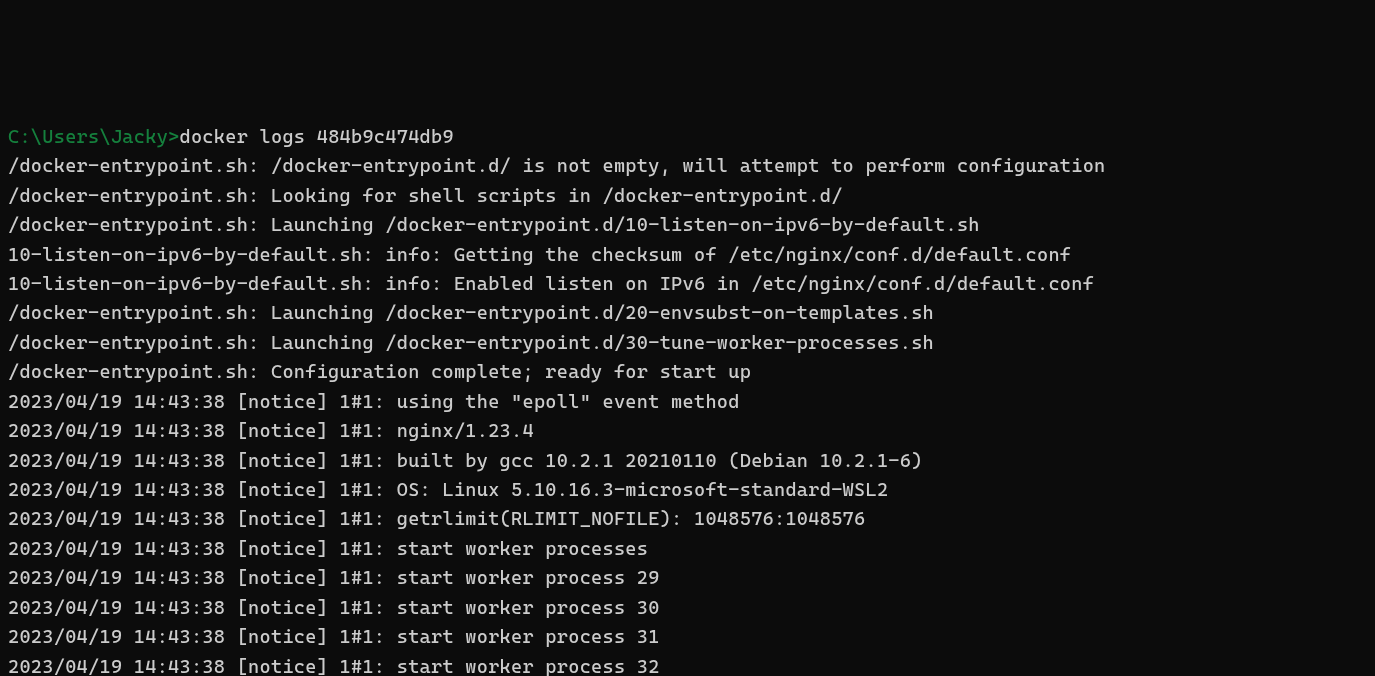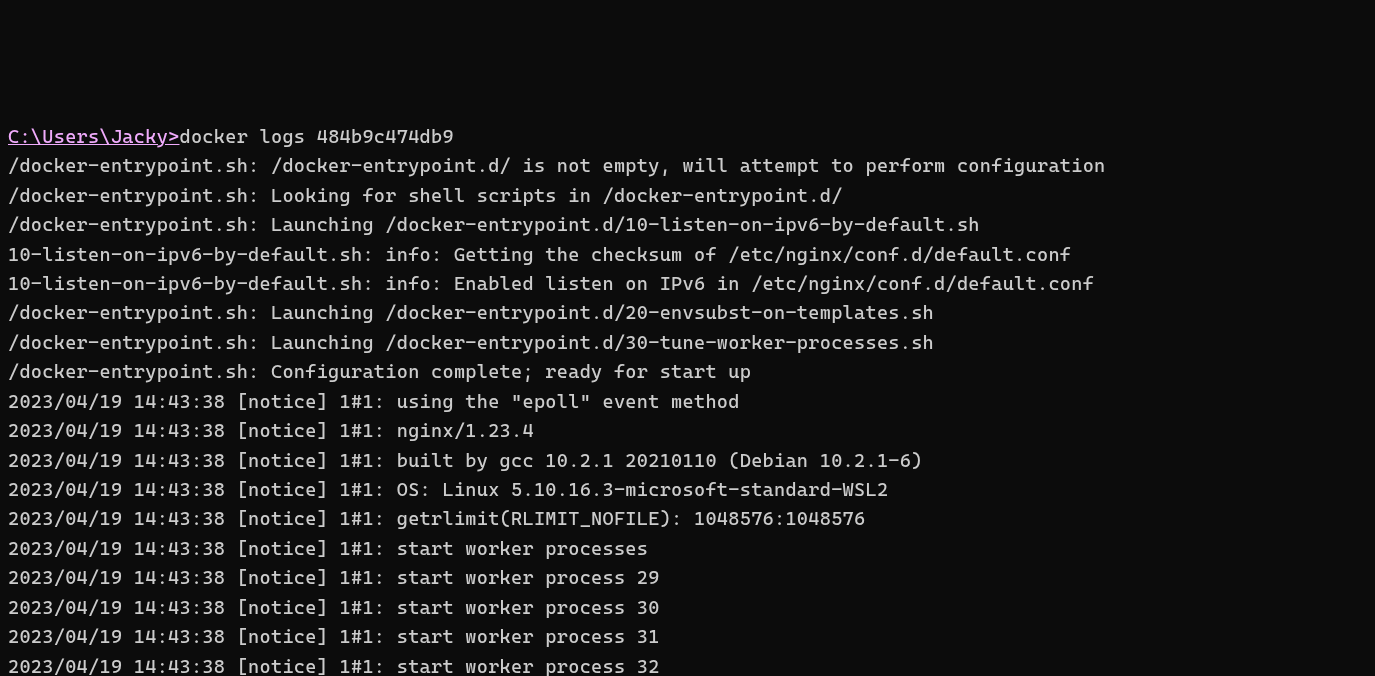--- a/index.html
+++ b/index.html
@@ -17,22 +17,21 @@
       white-space: pre;
       overflow: hidden;
       width: 1375px;
       height: 676px;
       letter-spacing: 0.3px;
     }
     .terminal-line {
       display: block;
     }
     .prompt {
-      color: #f0abfc;
-      text-decoration: underline;
+      color: #15803d;
     }
   </style>
 </head>
 <body>
 
 
 
 <div><span class="terminal-line"><span class="prompt">C:\Users\Jacky&gt;</span><span>docker logs 484b9c474db9</span></span><span class="terminal-line">/docker-entrypoint.sh: /docker-entrypoint.d/ is not empty, will attempt to perform configuration</span><span class="terminal-line">/docker-entrypoint.sh: Looking for shell scripts in /docker-entrypoint.d/</span><span class="terminal-line">/docker-entrypoint.sh: Launching /docker-entrypoint.d/10-listen-on-ipv6-by-default.sh</span><span class="terminal-line">10-listen-on-ipv6-by-default.sh: info: Getting the checksum of /etc/nginx/conf.d/default.conf</span><span class="terminal-line">10-listen-on-ipv6-by-default.sh: info: Enabled listen on IPv6 in /etc/nginx/conf.d/default.conf</span><span class="terminal-line">/docker-entrypoint.sh: Launching /docker-entrypoint.d/20-envsubst-on-templates.sh</span><span class="terminal-line">/docker-entrypoint.sh: Launching /docker-entrypoint.d/30-tune-worker-processes.sh</span><span class="terminal-line">/docker-entrypoint.sh: Configuration complete; ready for start up</span><span class="terminal-line">2023/04/19 14:43:38 [notice] 1#1: using the "epoll" event method</span><span class="terminal-line">2023/04/19 14:43:38 [notice] 1#1: nginx/1.23.4</span><span class="terminal-line">2023/04/19 14:43:38 [notice] 1#1: built by gcc 10.2.1 20210110 (Debian 10.2.1-6)</span><span class="terminal-line">2023/04/19 14:43:38 [notice] 1#1: OS: Linux 5.10.16.3-microsoft-standard-WSL2</span><span class="terminal-line">2023/04/19 14:43:38 [notice] 1#1: getrlimit(RLIMIT_NOFILE): 1048576:1048576</span><span class="terminal-line">2023/04/19 14:43:38 [notice] 1#1: start worker processes</span><span class="terminal-line">2023/04/19 14:43:38 [notice] 1#1: start worker process 29</span><span class="terminal-line">2023/04/19 14:43:38 [notice] 1#1: start worker process 30</span><span class="terminal-line">2023/04/19 14:43:38 [notice] 1#1: start worker process 31</span><span class="terminal-line">2023/04/19 14:43:38 [notice] 1#1: start worker process 32</span></div>
 
 

